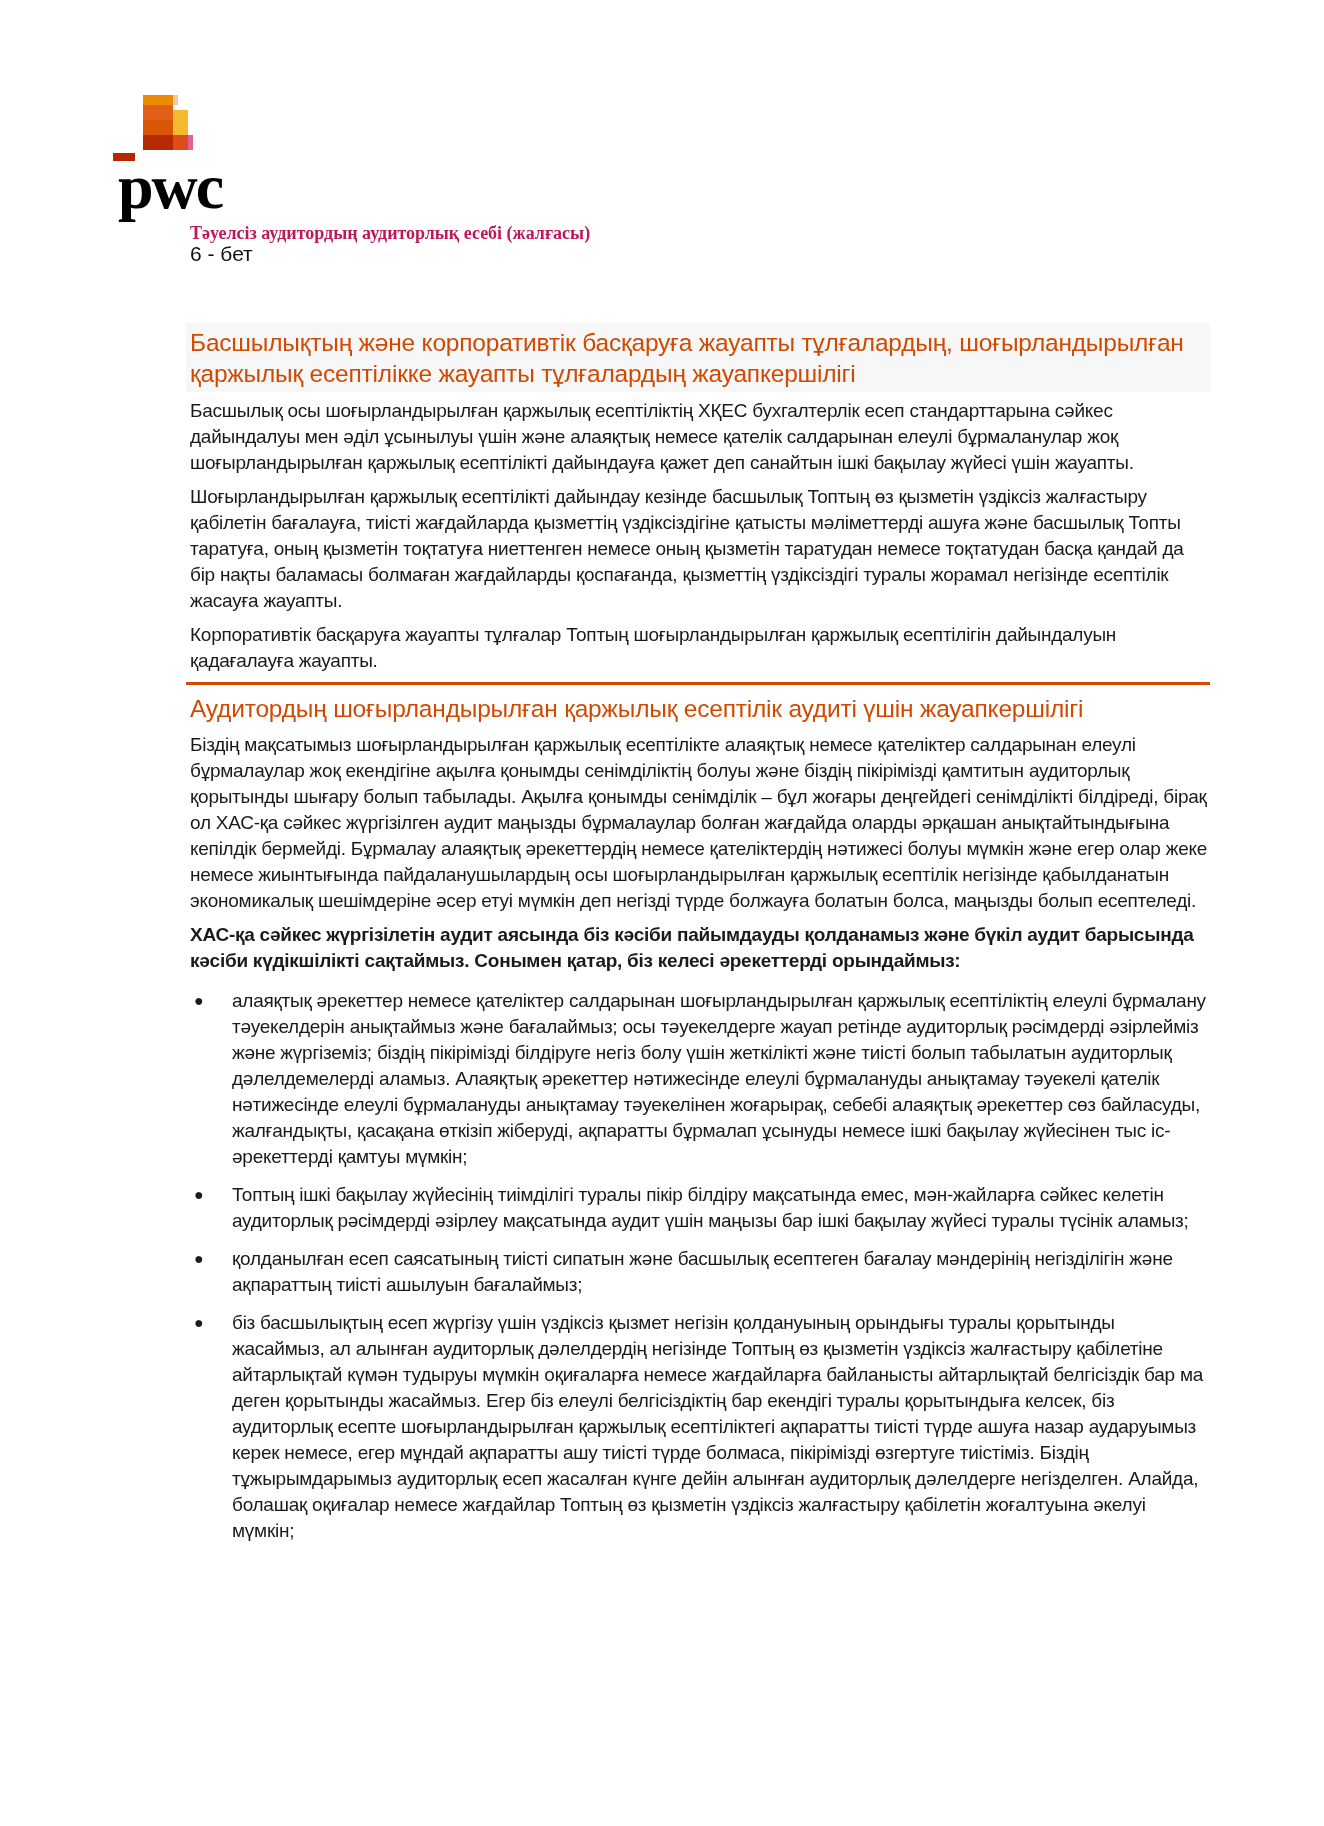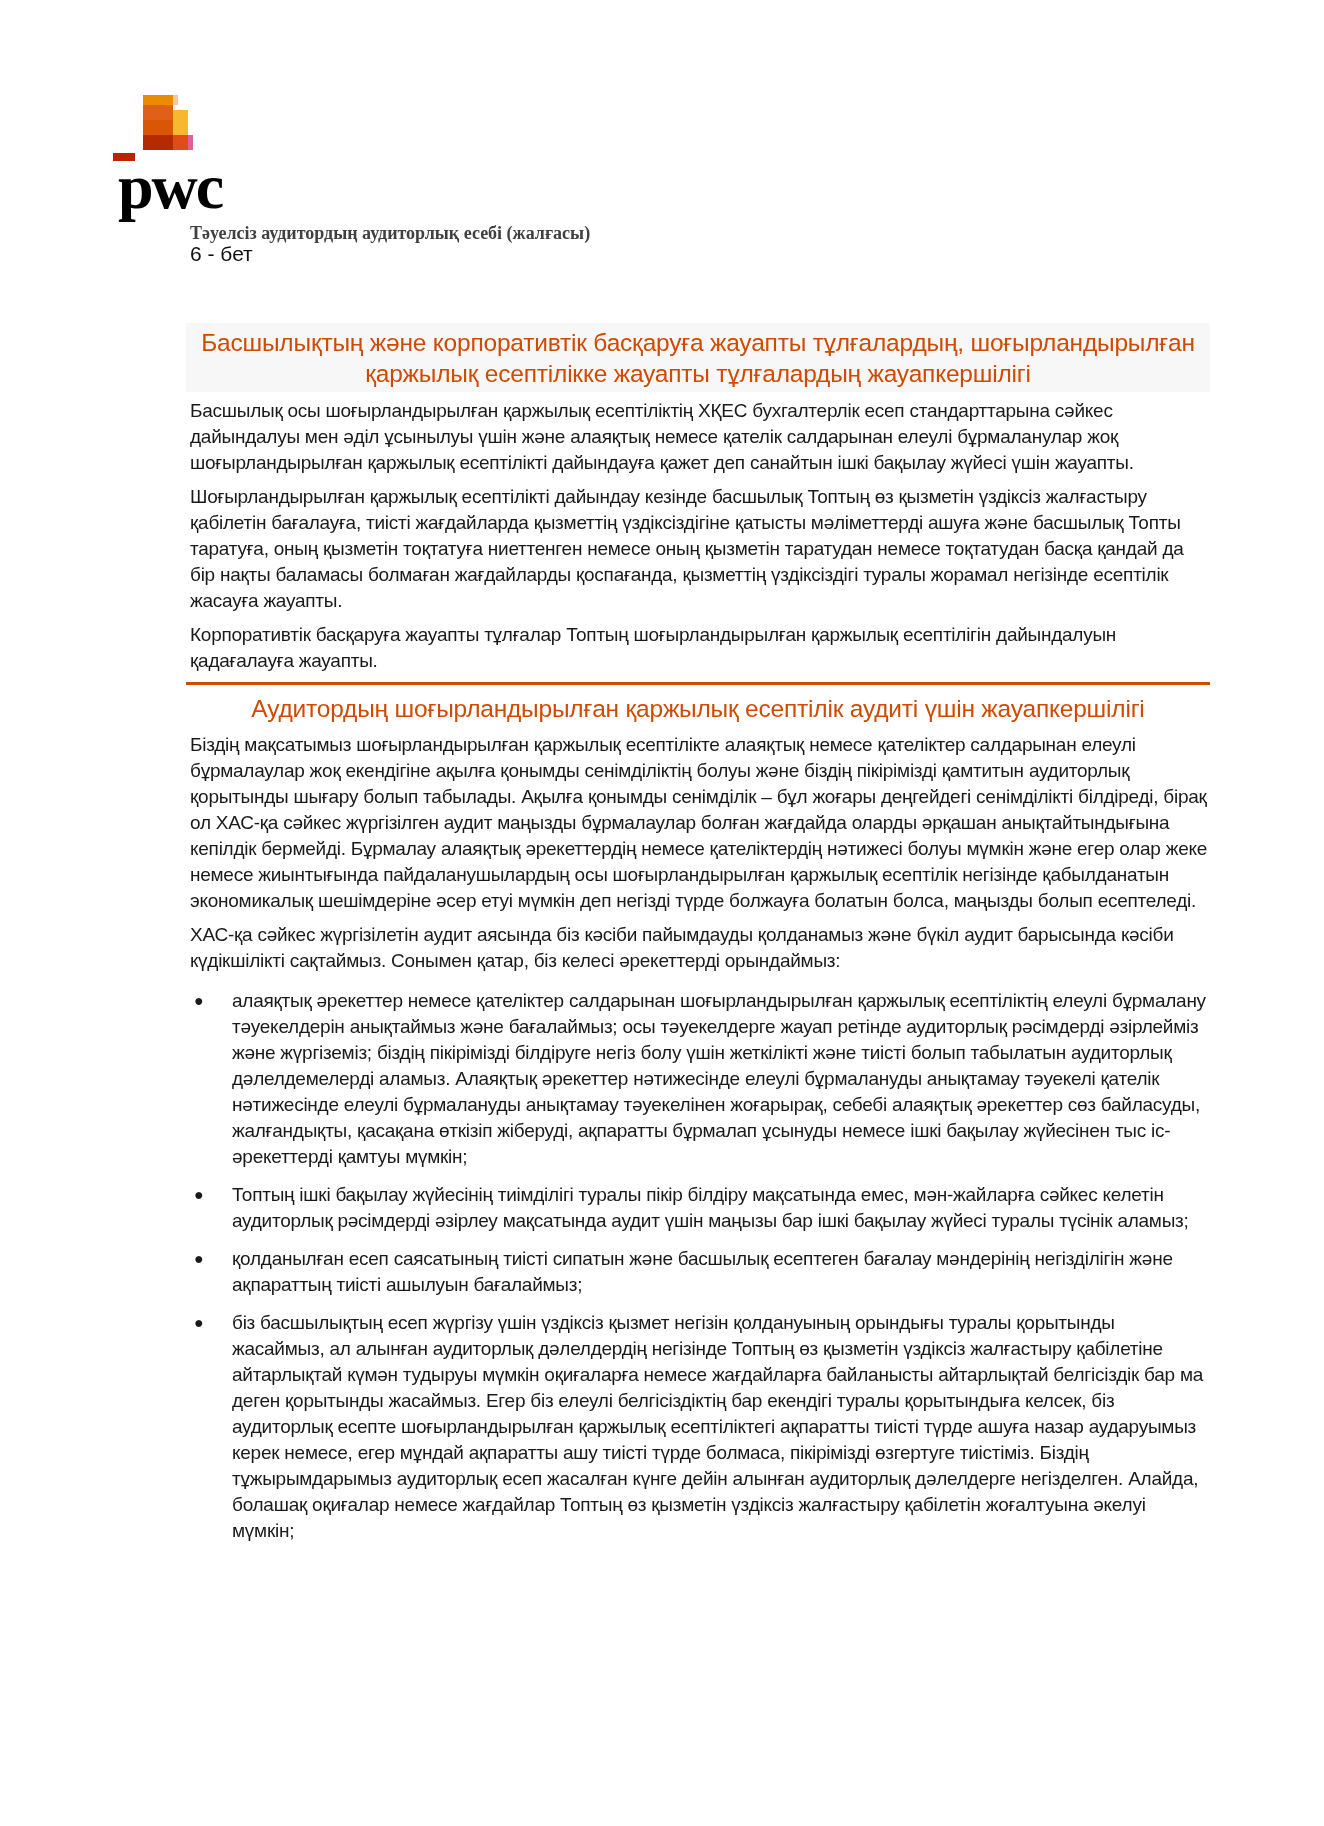--- a/index.html
+++ b/index.html
@@ -3,25 +3,25 @@
 <meta charset="utf-8">
 <style>
   html, body { margin: 0; padding: 0; background: #ffffff; }
   body { width: 1324px; height: 1826px; position: relative; overflow: hidden;
          font-family: "Liberation Sans", sans-serif; color: #1a1a1a; }
   .logo { position: absolute; left: 90px; top: 95px; width: 180px; height: 125px; }
   .logo .blk { position: absolute; }
   .logo .wordmark { position: absolute; left: 0; top: 60px; font-family: "Liberation Serif", serif;
         font-weight: bold; font-size: 64px; letter-spacing: -2px; color: #000; line-height: 1; margin-left: 28px; }
   .report-header { position: absolute; left: 190px; top: 222px; }
-  .report-title { font-family: "Liberation Serif", serif; font-weight: bold; font-size: 18px; color: #404040; line-height: 22px; }
+  .report-title { font-family: "Liberation Serif", serif; font-weight: bold; font-size: 18px; color: #be185d; line-height: 22px; }
   .page-num { font-size: 21px; color: #111; line-height: 20px; }
   .content { position: absolute; left: 186px; top: 323px; width: 1024px; }
   .heading-box { background: #f7f7f7; padding: 4px 4px 3px 4px; margin-bottom: 6px; }
-  h2 { margin: 0; font-weight: normal; color: #d04a02; font-size: 24.5px; line-height: 31px; letter-spacing: -0.2px; text-align: center; }
+  h2 { margin: 0; font-weight: normal; color: #d04a02; font-size: 24.5px; line-height: 31px; letter-spacing: -0.2px; }
   p { margin: 0 0 8px 4px; font-size: 19px; line-height: 26px; letter-spacing: -0.25px; }
   .rule { height: 3px; background: #d04a02; margin: 6px 0 8px 0; }
   .h2-plain { padding: 0 4px; margin-bottom: 8px; }
   ul { margin: 0; padding: 0; list-style: none; }
   li { position: relative; padding-left: 46px; margin: 0 0 12px 0; font-size: 19px; line-height: 26px; letter-spacing: -0.25px; }
   li .bullet { position: absolute; left: 8px; top: 0; font-size: 16px; }
 </style>
 </head>
 <body>
 
@@ -49,21 +49,21 @@
   </div>
   <p>Басшылық осы шоғырландырылған қаржылық есептіліктің ХҚЕС бухгалтерлік есеп стандарттарына сәйкес дайындалуы мен әділ ұсынылуы үшін және алаяқтық немесе қателік салдарынан елеулі бұрмаланулар жоқ шоғырландырылған қаржылық есептілікті дайындауға қажет деп санайтын ішкі бақылау жүйесі үшін жауапты.</p>
   <p>Шоғырландырылған қаржылық есептілікті дайындау кезінде басшылық Топтың өз қызметін үздіксіз жалғастыру қабілетін бағалауға, тиісті жағдайларда қызметтің үздіксіздігіне қатысты мәліметтерді ашуға және басшылық Топты таратуға, оның қызметін тоқтатуға ниеттенген немесе оның қызметін таратудан немесе тоқтатудан басқа қандай да бір нақты баламасы болмаған жағдайларды қоспағанда, қызметтің үздіксіздігі туралы жорамал негізінде есептілік жасауға жауапты.</p>
   <p>Корпоративтік басқаруға жауапты тұлғалар Топтың шоғырландырылған қаржылық есептілігін дайындалуын қадағалауға жауапты.</p>
 
   <div class="rule"></div>
   <div class="h2-plain">
     <h2>Аудитордың шоғырландырылған қаржылық есептілік аудиті үшін жауапкершілігі</h2>
   </div>
   <p>Біздің мақсатымыз шоғырландырылған қаржылық есептілікте алаяқтық немесе қателіктер салдарынан елеулі бұрмалаулар жоқ екендігіне ақылға қонымды сенімділіктің болуы және біздің пікірімізді қамтитын аудиторлық қорытынды шығару болып табылады. Ақылға қонымды сенімділік – бұл жоғары деңгейдегі сенімділікті білдіреді, бірақ ол ХАС-қа сәйкес жүргізілген аудит маңызды бұрмалаулар болған жағдайда оларды әрқашан анықтайтындығына кепілдік бермейді. Бұрмалау алаяқтық әрекеттердің немесе қателіктердің нәтижесі болуы мүмкін және егер олар жеке немесе жиынтығында пайдаланушылардың осы шоғырландырылған қаржылық есептілік негізінде қабылданатын экономикалық шешімдеріне әсер етуі мүмкін деп негізді түрде болжауға болатын болса, маңызды болып есептеледі.</p>
-  <p style="margin-bottom:14px;">ХАС-қа сәйкес жүргізілетін аудит аясында біз кәсіби пайымдауды қолданамыз және бүкіл аудит барысында кәсіби күдікшілікті сақтаймыз. Сонымен қатар, біз келесі әрекеттерді орындаймыз:</p>
+  <p style="margin-bottom:14px;font-weight:bold;">ХАС-қа сәйкес жүргізілетін аудит аясында біз кәсіби пайымдауды қолданамыз және бүкіл аудит барысында кәсіби күдікшілікті сақтаймыз. Сонымен қатар, біз келесі әрекеттерді орындаймыз:</p>
 
   <ul>
     <li><span class="bullet">●</span><span>алаяқтық әрекеттер немесе қателіктер салдарынан шоғырландырылған қаржылық есептіліктің елеулі бұрмалану тәуекелдерін анықтаймыз және бағалаймыз; осы тәуекелдерге жауап ретінде аудиторлық рәсімдерді әзірлейміз және жүргіземіз; біздің пікірімізді білдіруге негіз болу үшін жеткілікті және тиісті болып табылатын аудиторлық дәлелдемелерді аламыз. Алаяқтық әрекеттер нәтижесінде елеулі бұрмалануды анықтамау тәуекелі қателік нәтижесінде елеулі бұрмалануды анықтамау тәуекелінен жоғарырақ, себебі алаяқтық әрекеттер сөз байласуды, жалғандықты, қасақана өткізіп жіберуді, ақпаратты бұрмалап ұсынуды немесе ішкі бақылау жүйесінен тыс іс-әрекеттерді қамтуы мүмкін;</span></li>
     <li><span class="bullet">●</span><span>Топтың ішкі бақылау жүйесінің тиімділігі туралы пікір білдіру мақсатында емес, мән-жайларға сәйкес келетін аудиторлық рәсімдерді әзірлеу мақсатында аудит үшін маңызы бар ішкі бақылау жүйесі туралы түсінік аламыз;</span></li>
     <li><span class="bullet">●</span><span>қолданылған есеп саясатының тиісті сипатын және басшылық есептеген бағалау мәндерінің негізділігін және ақпараттың тиісті ашылуын бағалаймыз;</span></li>
     <li><span class="bullet">●</span><span>біз басшылықтың есеп жүргізу үшін үздіксіз қызмет негізін қолдануының орындығы туралы қорытынды жасаймыз, ал алынған аудиторлық дәлелдердің негізінде Топтың өз қызметін үздіксіз жалғастыру қабілетіне айтарлықтай күмән тудыруы мүмкін оқиғаларға немесе жағдайларға байланысты айтарлықтай белгісіздік бар ма деген қорытынды жасаймыз. Егер біз елеулі белгісіздіктің бар екендігі туралы қорытындыға келсек, біз аудиторлық есепте шоғырландырылған қаржылық есептіліктегі ақпаратты тиісті түрде ашуға назар аударуымыз керек немесе, егер мұндай ақпаратты ашу тиісті түрде болмаса, пікірімізді өзгертуге тиістіміз. Біздің тұжырымдарымыз аудиторлық есеп жасалған күнге дейін алынған аудиторлық дәлелдерге негізделген. Алайда, болашақ оқиғалар немесе жағдайлар Топтың өз қызметін үздіксіз жалғастыру қабілетін жоғалтуына әкелуі мүмкін;</span></li>
   </ul>
 </div>
 
 </body></html>

